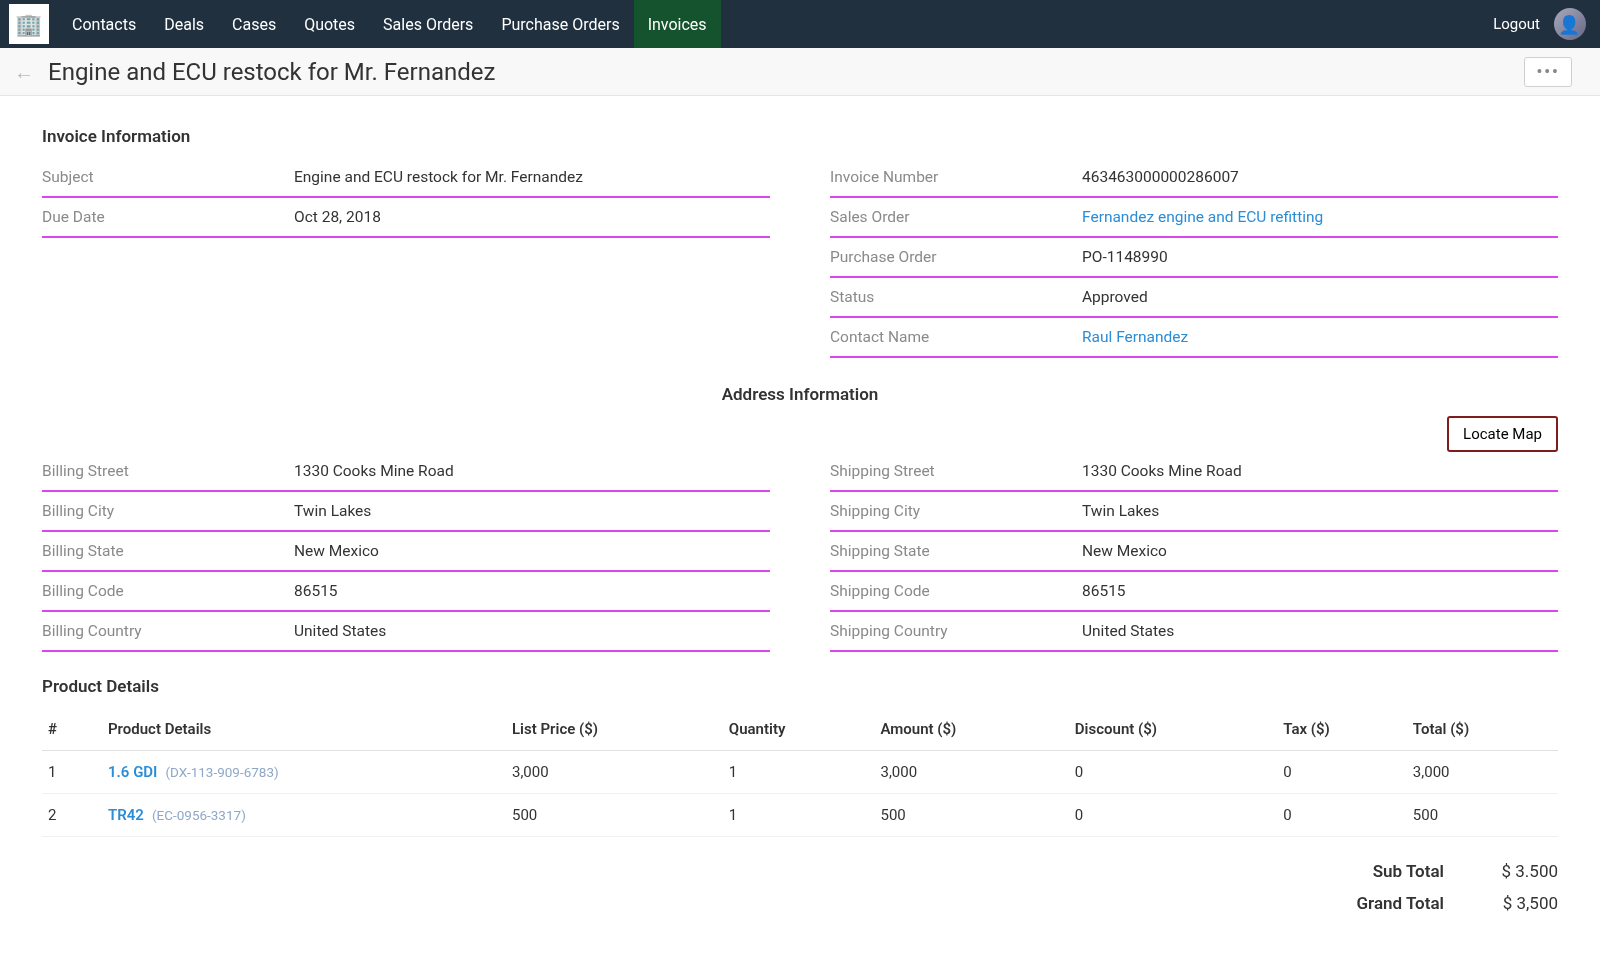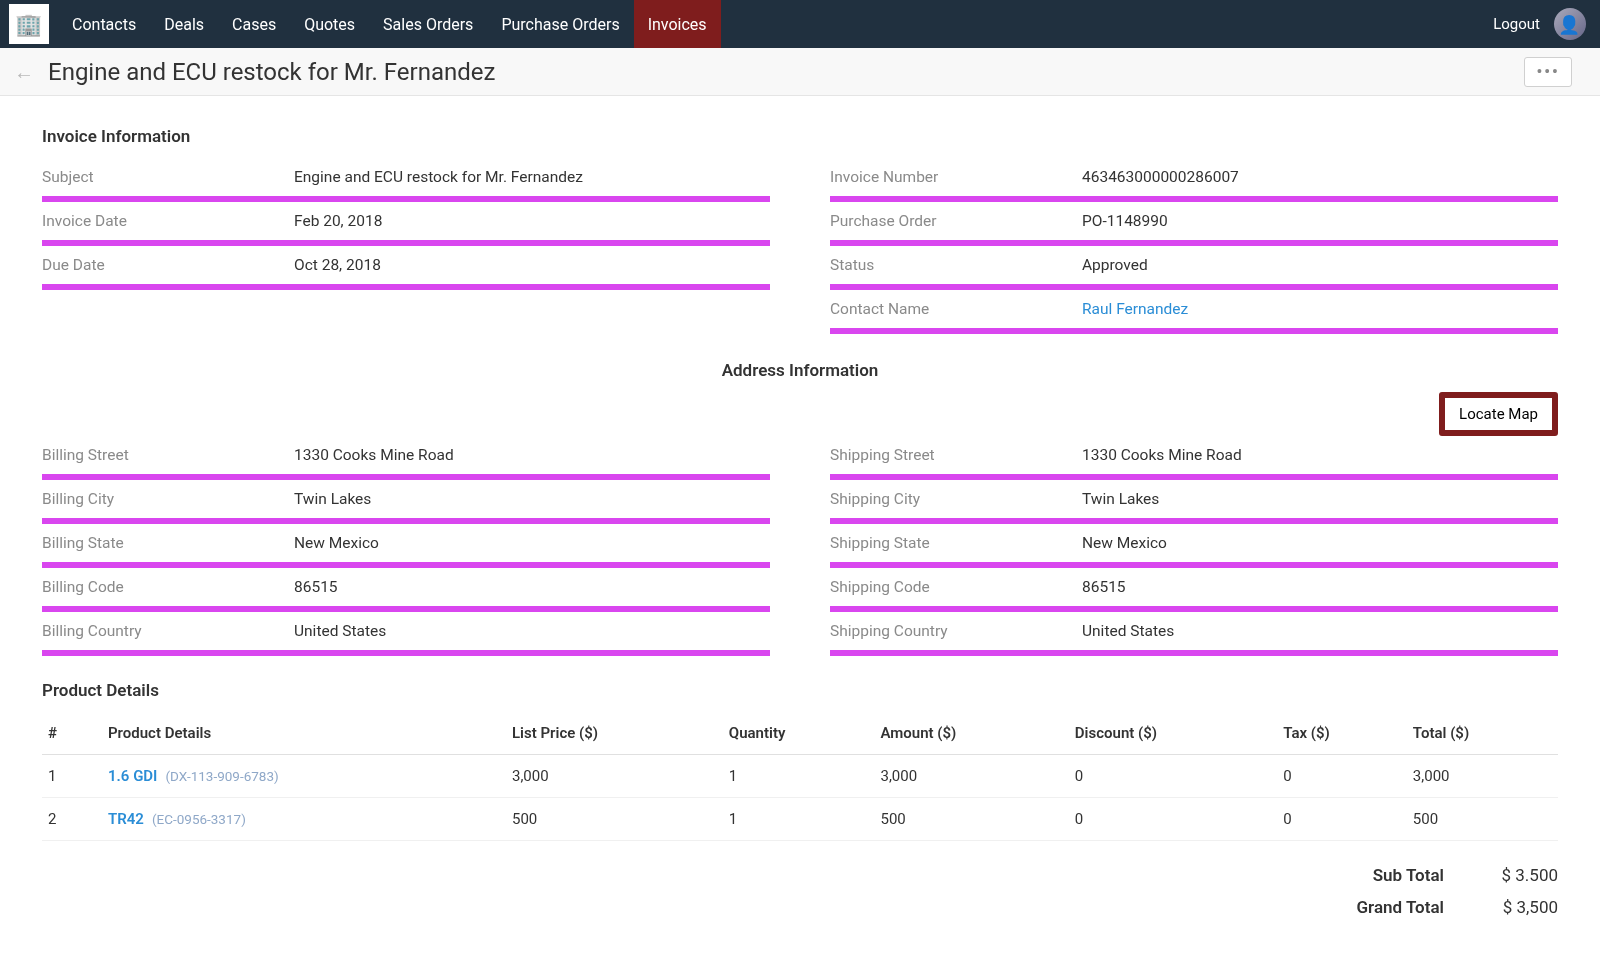--- a/index.html
+++ b/index.html
@@ -2,37 +2,37 @@
 <html><head>
 <meta charset="utf-8">
 <style>
 * { margin: 0; padding: 0; box-sizing: border-box; font-family: -apple-system, BlinkMacSystemFont, "Segoe UI", Roboto, sans-serif; }
 body { background: #fff; color: #333; }
 .topbar { background: #20303f; height: 48px; display: flex; align-items: center; padding: 0 0; }
 .logo { width: 58px; height: 48px; display:flex;align-items:center;justify-content:center; background:transparent; }
 .logo-inner { width:40px; height:40px; background:#fff; display:flex;align-items:center;justify-content:center; color:#777; font-size:22px;}
 .nav { display: flex; height:48px; }
 .nav-item { color:#fff; padding: 0 14px; height:48px; display:flex;align-items:center; font-size:16px; cursor:pointer; }
-.nav-item.active { background:#7f1d1d; }
+.nav-item.active { background:#14532d; }
 .spacer { flex:1; }
 .logout { color:#fff; font-size:15px; margin-right:14px; cursor:pointer; }
 .avatar { width:32px;height:32px;border-radius:50%;background:linear-gradient(135deg,#aab 0%,#668 100%); margin-right:14px; cursor:pointer; display:flex;align-items:center;justify-content:center;color:#334;font-size:18px;}
 .titlebar { display:flex; align-items:center; height:48px; padding:0 8px; border-bottom:1px solid #e5e5e5; background:#f8f8f8; }
 .back { width:32px;height:32px;display:flex;align-items:center;justify-content:center;color:#b8b8b8;cursor:pointer; font-size:20px;}
 .page-title { font-size:24px; font-weight:400; color:#333; margin-left:8px; }
 .dots-btn { margin-left:auto; margin-right:20px; width:48px;height:30px;border:1px solid #d0d0d0;border-radius:3px;background:#fff;display:flex;align-items:center;justify-content:center;cursor:pointer;color:#888;letter-spacing:2px;font-weight:bold;}
 .content { padding: 20px 42px; }
 .section-title { font-weight:600; font-size:17px; color:#333; margin:10px 0 12px 0; }
 .two-col { display:flex; gap:60px; }
 .col { flex:1; }
-.field-row { display:flex; align-items:center; border-bottom:6px solid #d946ef; padding:10px 0; font-size:15.5px; min-height:40px;}
+.field-row { display:flex; align-items:center; border-bottom:2px solid #d946ef; padding:10px 0; font-size:15.5px; min-height:40px;}
 .field-label { width:252px; color:#8a8a8a; }
 .field-value { color:#333; }
 .field-link { color:#2a8dd6; cursor:pointer; }
-.locate-btn { margin-left:auto; border:6px solid #7f1d1d; border-radius:3px; background:#fff; padding:7px 14px; font-size:15px; cursor:pointer; }
+.locate-btn { margin-left:auto; border:2px solid #7f1d1d; border-radius:3px; background:#fff; padding:7px 14px; font-size:15px; cursor:pointer; }
 .section-head-row { display:flex; align-items:center; margin-top:16px;flex-direction:column; }
 .ptable { width:100%; margin-top:10px; border-collapse:collapse; font-size:15px; }
 .ptable th { text-align:left; color:#333; font-weight:600; padding:12px 6px; border-bottom:1px solid #e0e0e0; }
 .ptable th.r, .ptable td.r { text-align:left; }
 .ptable td { padding:12px 6px; border-bottom:1px solid #f0f0f0; }
 .prod-name { color:#2a8dd6; font-weight:600; cursor:pointer; }
 .prod-code { color:#8fa8c8; font-size:13.5px; margin-left:8px; }
 .totals { margin-top:18px; }
 .total-row { display:flex; justify-content:flex-end; align-items:center; padding:6px 0; font-size:17px; }
 .total-label { font-weight:600; margin-right:24px; }
@@ -67,32 +67,32 @@
 
 <div class="content">
   <div class="section-title">Invoice Information</div>
   <div class="two-col">
     <div class="col" id="inv-left">
         <div class="field-row">
           <div class="field-label">Subject</div>
           <div class="field-value">Engine and ECU restock for Mr. Fernandez</div>
         </div>
         <div class="field-row">
-          <div class="field-label">Invoice Date</div>
-          <div class="field-value">Feb 20, 2018</div>
-        </div>
-        <div class="field-row">
           <div class="field-label">Due Date</div>
           <div class="field-value">Oct 28, 2018</div>
         </div>
       </div>
     <div class="col" id="inv-right">
         <div class="field-row">
           <div class="field-label">Invoice Number</div>
           <div class="field-value">463463000000286007</div>
+        </div>
+        <div class="field-row">
+          <div class="field-label">Sales Order</div>
+          <div class="field-value field-link">Fernandez engine and ECU refitting</div>
         </div>
         <div class="field-row">
           <div class="field-label">Purchase Order</div>
           <div class="field-value">PO-1148990</div>
         </div>
         <div class="field-row">
           <div class="field-label">Status</div>
           <div class="field-value">Approved</div>
         </div>
         <div class="field-row">

